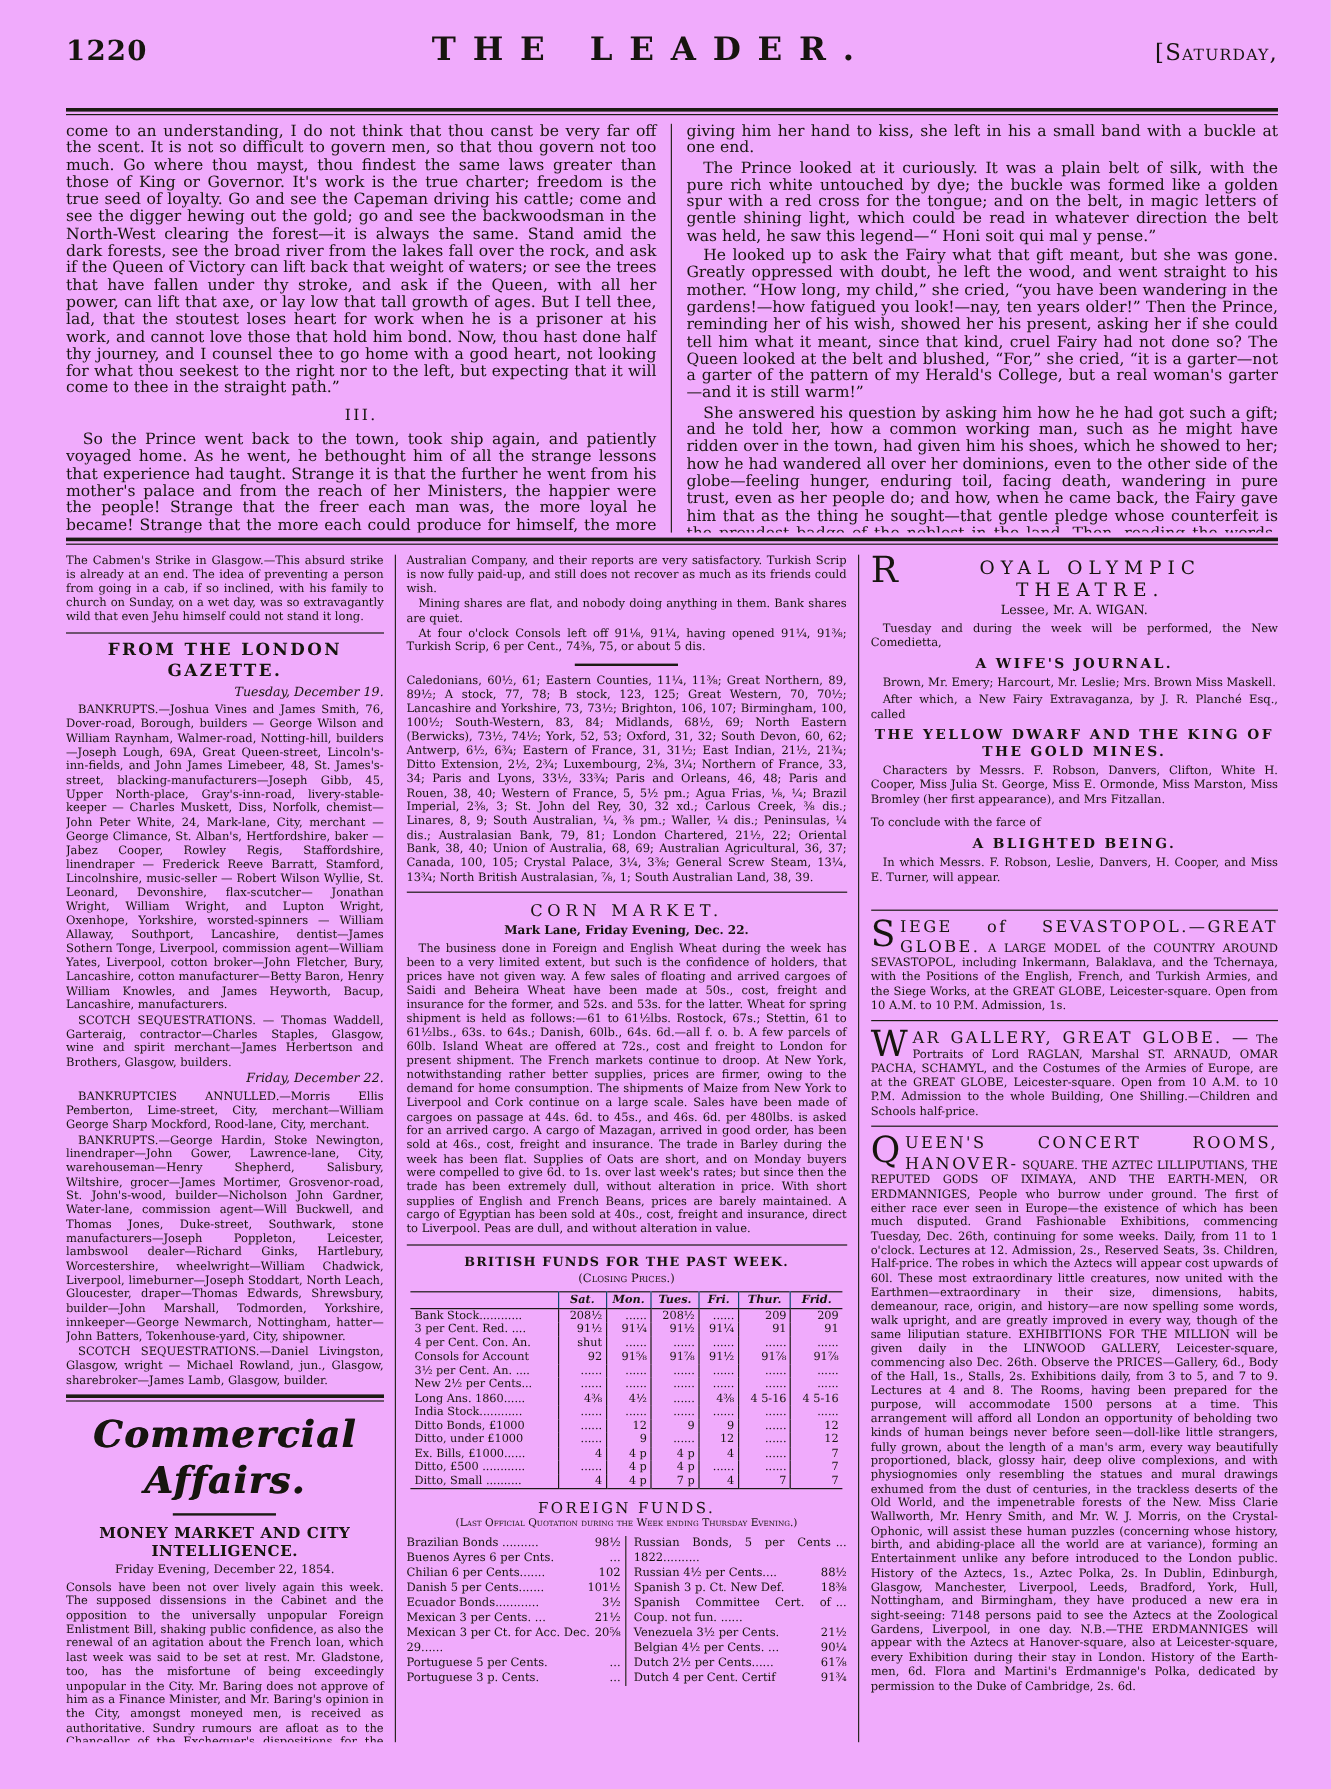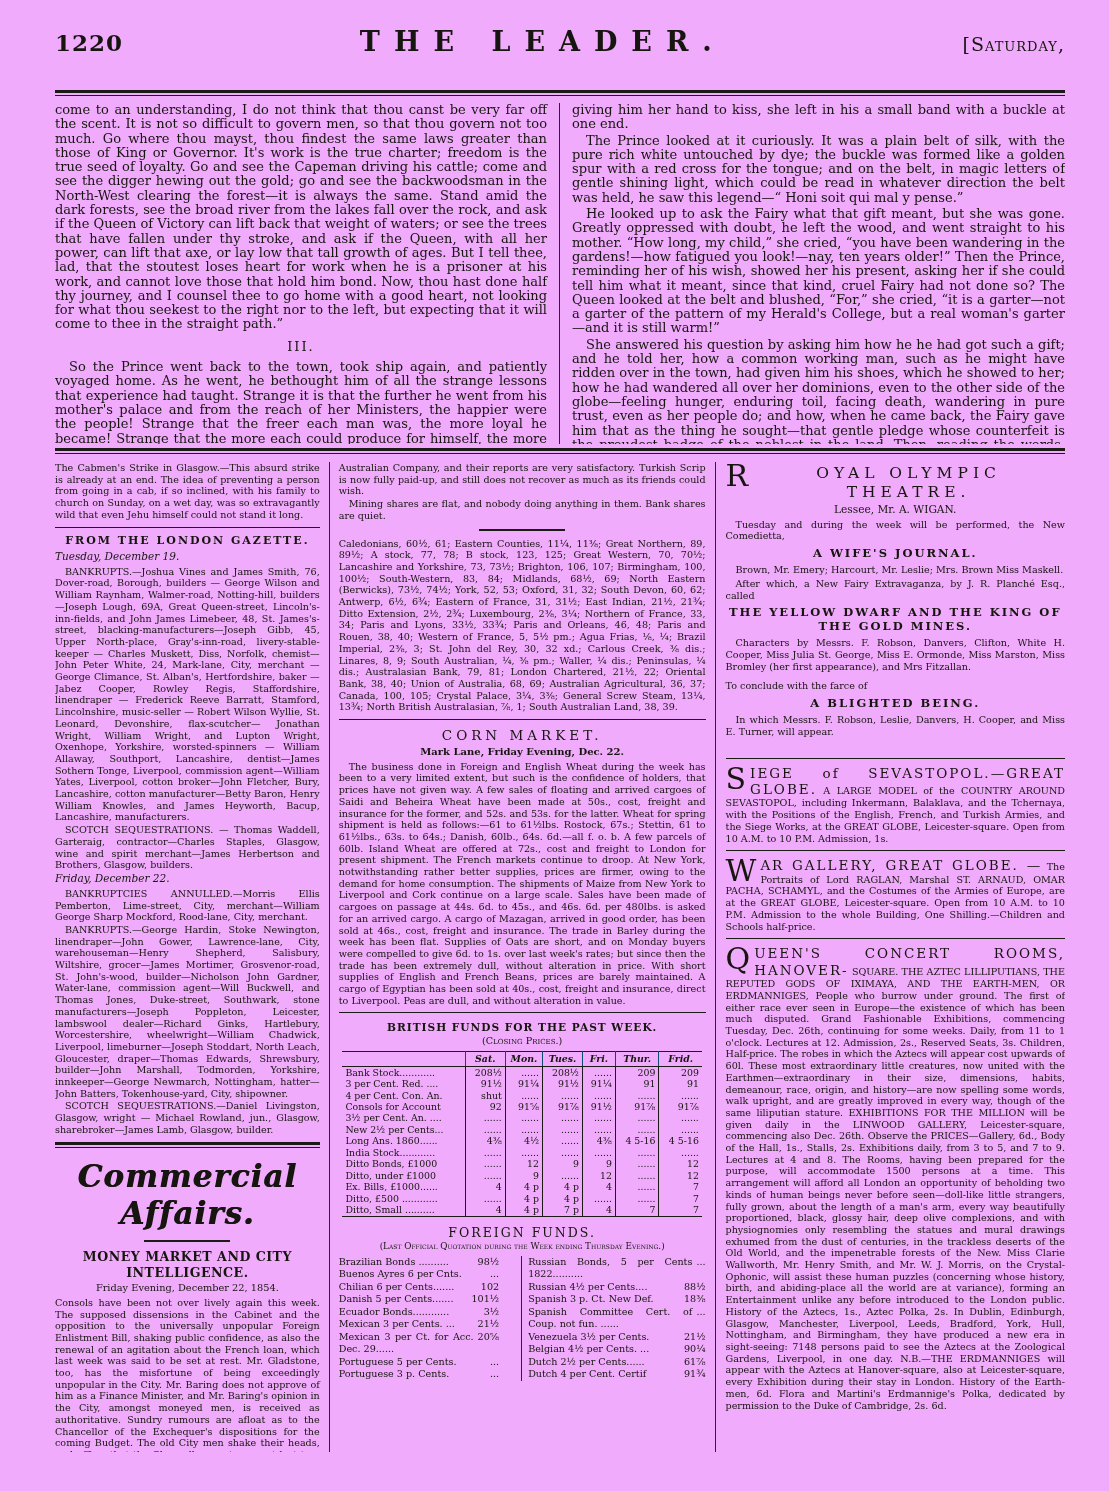--- a/index.html
+++ b/index.html
@@ -31,22 +31,22 @@
   .top-col p.noindent{text-indent:0;}
   .roman-head{text-align:center;font-size:13px;letter-spacing:2px;margin:8px 0 6px 0;}
   
   .lower-section{display:flex;height:990px;overflow:hidden;margin-top:8px;}
   .lcol{box-sizing:border-box;overflow:hidden;font-size:9.6px;line-height:1.22;text-align:justify;}
   .lcol p{margin:0 0 1px 0;text-indent:10px;}
   .lcol p.noindent{text-indent:0;}
   .col-1{width:27.2%;padding-right:9px;border-right:1px solid #2a271f;}
   .col-2{width:38.2%;padding:0 9px;border-right:1px solid #2a271f;}
   .col-3{width:34.6%;padding-left:10px;}
-  .gaz-head{text-align:center;font-weight:bold;font-size:11px;letter-spacing:2px;margin:6px 0 3px 0;}
-  .gaz-date{text-align:left;font-style:italic;font-size:10.5px;margin:1px 0 3px 0;}
+  .gaz-head{text-align:center;font-weight:bold;font-size:14px;letter-spacing:2px;margin:6px 0 3px 0;}
+  .gaz-date{text-align:right;font-style:italic;font-size:10.5px;margin:1px 0 3px 0;}
   .blackletter{
     text-align:center;font-size:31px;font-weight:bold;font-style:italic;
     font-family:"DejaVu Serif",serif;letter-spacing:1px;margin:10px 0 2px 0;
     text-shadow:0.6px 0 0 #17150f;
   }
   .money-head{text-align:center;font-weight:bold;font-size:12.6px;letter-spacing:.5px;margin:6px 0 2px 0;}
   .money-date{text-align:center;font-size:9.8px;margin:0 0 3px 0;}
   .corn-head{text-align:center;font-size:13.5px;letter-spacing:4px;margin:7px 0 2px 0;}
   .corn-date{text-align:center;font-size:10px;margin:0 0 3px 0;font-weight:bold;}
   
@@ -54,21 +54,21 @@
   .bf-sub{text-align:center;font-size:9.6px;font-variant:small-caps;margin:0 0 4px 0;}
   table.bf{border-collapse:collapse;margin:2px auto 0 auto;width:98%;font-size:9.4px;border-top:1px solid #1c1a14;border-bottom:1px solid #1c1a14;}
   table.bf th{font-style:italic;font-weight:bold;padding:1px 2px;border-left:1px solid #0c4a6e;border-bottom:1px solid #1c1a14;text-align:center;}
   table.bf th:first-child{border-left:none;}
   table.bf td{padding:0 3px;border-left:1px solid #1c1a14;text-align:right;white-space:nowrap;}
   table.bf td:first-child{border-left:none;text-align:left;}
   .ff-head{text-align:center;font-size:12.5px;letter-spacing:2px;margin:8px 0 1px 0;}
   .ff-sub{text-align:center;font-size:8.8px;font-variant:small-caps;margin:0 0 4px 0;line-height:1.25;}
   .ff-cols{display:flex;}
   .ff-col{width:50%;box-sizing:border-box;}
-  .ff-col.l{padding-right:22px;border-right:1px solid #2a271f;}
+  .ff-col.l{padding-right:4px;border-right:1px solid #2a271f;}
   .ff-col.r{padding-left:6px;}
   .ff-row{display:flex;justify-content:space-between;line-height:1.3;}
   .ff-label{flex:1;}
   .ff-val{text-align:right;padding-left:4px;white-space:nowrap;}
   
   .adv{margin-bottom:4px;}
   .dropcap{float:left;font-size:30px;line-height:24px;padding:2px 4px 0 0;font-weight:normal;}
   .adv-title{font-size:15.5px;letter-spacing:5px;text-align:center;padding-top:2px;}
   .adv-sub{text-align:center;font-size:10.6px;margin:1px 0 3px 0;}
   .play-title{text-align:center;font-weight:bold;font-size:11.5px;letter-spacing:2px;margin:4px 0;}
@@ -123,20 +123,21 @@
         <div class="blackletter">Commercial Affairs.</div>
         <div class="short-rule"></div>
         <div class="money-head">MONEY MARKET AND CITY INTELLIGENCE.</div>
         <div class="money-date">Friday Evening, December 22, 1854.</div>
         <p class="noindent">Consols have been not over lively again this week. The supposed dissensions in the Cabinet and the opposition to the universally unpopular Foreign Enlistment Bill, shaking public confidence, as also the renewal of an agitation about the French loan, which last week was said to be set at rest. Mr. Gladstone, too, has the misfortune of being exceedingly unpopular in the City. Mr. Baring does not approve of him as a Finance Minister, and Mr. Baring's opinion in the City, amongst moneyed men, is received as authoritative. Sundry rumours are afloat as to the Chancellor of the Exchequer's dispositions for the coming Budget. The old City men shake their heads, and affirm that the Chancellor must come at last to a loan, either openly or by a “dodge.” In the one case Consols would fall at once; in the latter, by degrees. If negotiations go on during the recess between Russia and the other Powers, or if Herr von Usedom's mission is productive of any good, that may go to neutralise the despondency felt by the wavering of a Ministry disunited amongst themselves, and without any future purpose. Shares have been lower. The Great Luxembourg Company has held a meeting; the shareholders, with good cause for indignation, abused the directors handsomely; one of the directors, a City magnate and ex-Mayor, another a member of a great banking-house. These scenes are hardly creditable to our City magnates, and they are not very rare. The Canada Company has had its half-yearly meeting, and the South</p>
       </div>
 
       <div class="lcol col-2">
         <p class="noindent">Australian Company, and their reports are very satisfactory. Turkish Scrip is now fully paid-up, and still does not recover as much as its friends could wish.</p>
         <p>Mining shares are flat, and nobody doing anything in them. Bank shares are quiet.</p>
+        <p>At four o'clock Consols left off 91⅛, 91¼, having opened 91¼, 91⅜; Turkish Scrip, 6 per Cent., 74⅜, 75, or about 5 dis.</p>
         <div class="short-rule"></div>
         <p class="noindent">Caledonians, 60½, 61; Eastern Counties, 11¼, 11⅜; Great Northern, 89, 89½; A stock, 77, 78; B stock, 123, 125; Great Western, 70, 70½; Lancashire and Yorkshire, 73, 73½; Brighton, 106, 107; Birmingham, 100, 100½; South-Western, 83, 84; Midlands, 68½, 69; North Eastern (Berwicks), 73½, 74½; York, 52, 53; Oxford, 31, 32; South Devon, 60, 62; Antwerp, 6½, 6¾; Eastern of France, 31, 31½; East Indian, 21½, 21¾; Ditto Extension, 2½, 2¾; Luxembourg, 2⅜, 3¼; Northern of France, 33, 34; Paris and Lyons, 33½, 33¾; Paris and Orleans, 46, 48; Paris and Rouen, 38, 40; Western of France, 5, 5½ pm.; Agua Frias, ⅛, ¼; Brazil Imperial, 2⅜, 3; St. John del Rey, 30, 32 xd.; Carlous Creek, ⅜ dis.; Linares, 8, 9; South Australian, ¼, ⅜ pm.; Waller, ¼ dis.; Peninsulas, ¼ dis.; Australasian Bank, 79, 81; London Chartered, 21½, 22; Oriental Bank, 38, 40; Union of Australia, 68, 69; Australian Agricultural, 36, 37; Canada, 100, 105; Crystal Palace, 3¼, 3⅜; General Screw Steam, 13¼, 13¾; North British Australasian, ⅞, 1; South Australian Land, 38, 39.</p>
         <div class="rule-thin"></div>
         <div class="corn-head">CORN MARKET.</div>
         <div class="corn-date">Mark Lane, Friday Evening, Dec. 22.</div>
         <p>The business done in Foreign and English Wheat during the week has been to a very limited extent, but such is the confidence of holders, that prices have not given way. A few sales of floating and arrived cargoes of Saidi and Beheira Wheat have been made at 50s., cost, freight and insurance for the former, and 52s. and 53s. for the latter. Wheat for spring shipment is held as follows:—61 to 61½lbs. Rostock, 67s.; Stettin, 61 to 61½lbs., 63s. to 64s.; Danish, 60lb., 64s. 6d.—all f. o. b. A few parcels of 60lb. Island Wheat are offered at 72s., cost and freight to London for present shipment. The French markets continue to droop. At New York, notwithstanding rather better supplies, prices are firmer, owing to the demand for home consumption. The shipments of Maize from New York to Liverpool and Cork continue on a large scale. Sales have been made of cargoes on passage at 44s. 6d. to 45s., and 46s. 6d. per 480lbs. is asked for an arrived cargo. A cargo of Mazagan, arrived in good order, has been sold at 46s., cost, freight and insurance. The trade in Barley during the week has been flat. Supplies of Oats are short, and on Monday buyers were compelled to give 6d. to 1s. over last week's rates; but since then the trade has been extremely dull, without alteration in price. With short supplies of English and French Beans, prices are barely maintained. A cargo of Egyptian has been sold at 40s., cost, freight and insurance, direct to Liverpool. Peas are dull, and without alteration in value.</p>
         <div class="rule-thin"></div>
         <div class="bf-head">BRITISH FUNDS FOR THE PAST WEEK.</div>
         <div class="bf-sub">(Closing Prices.)</div>
         <table class="bf">

